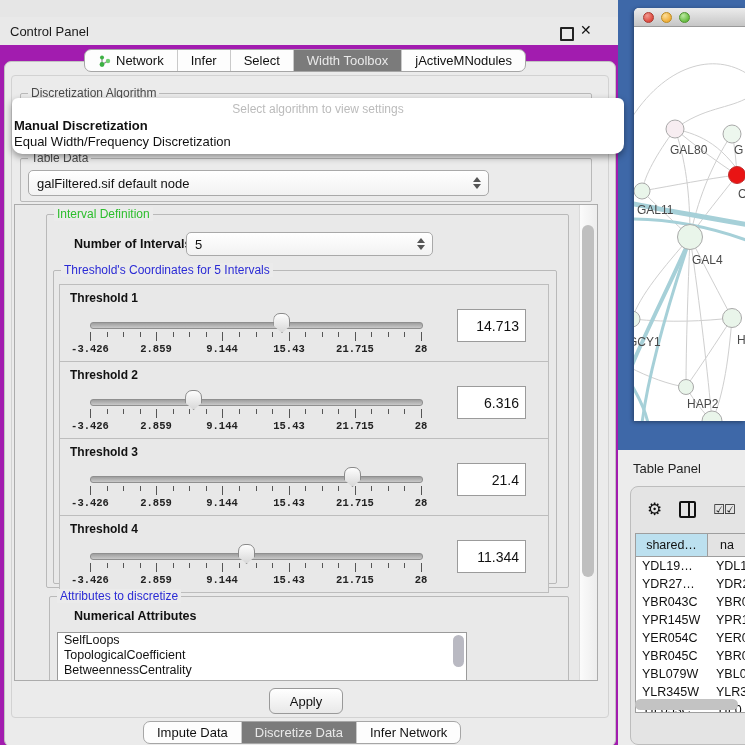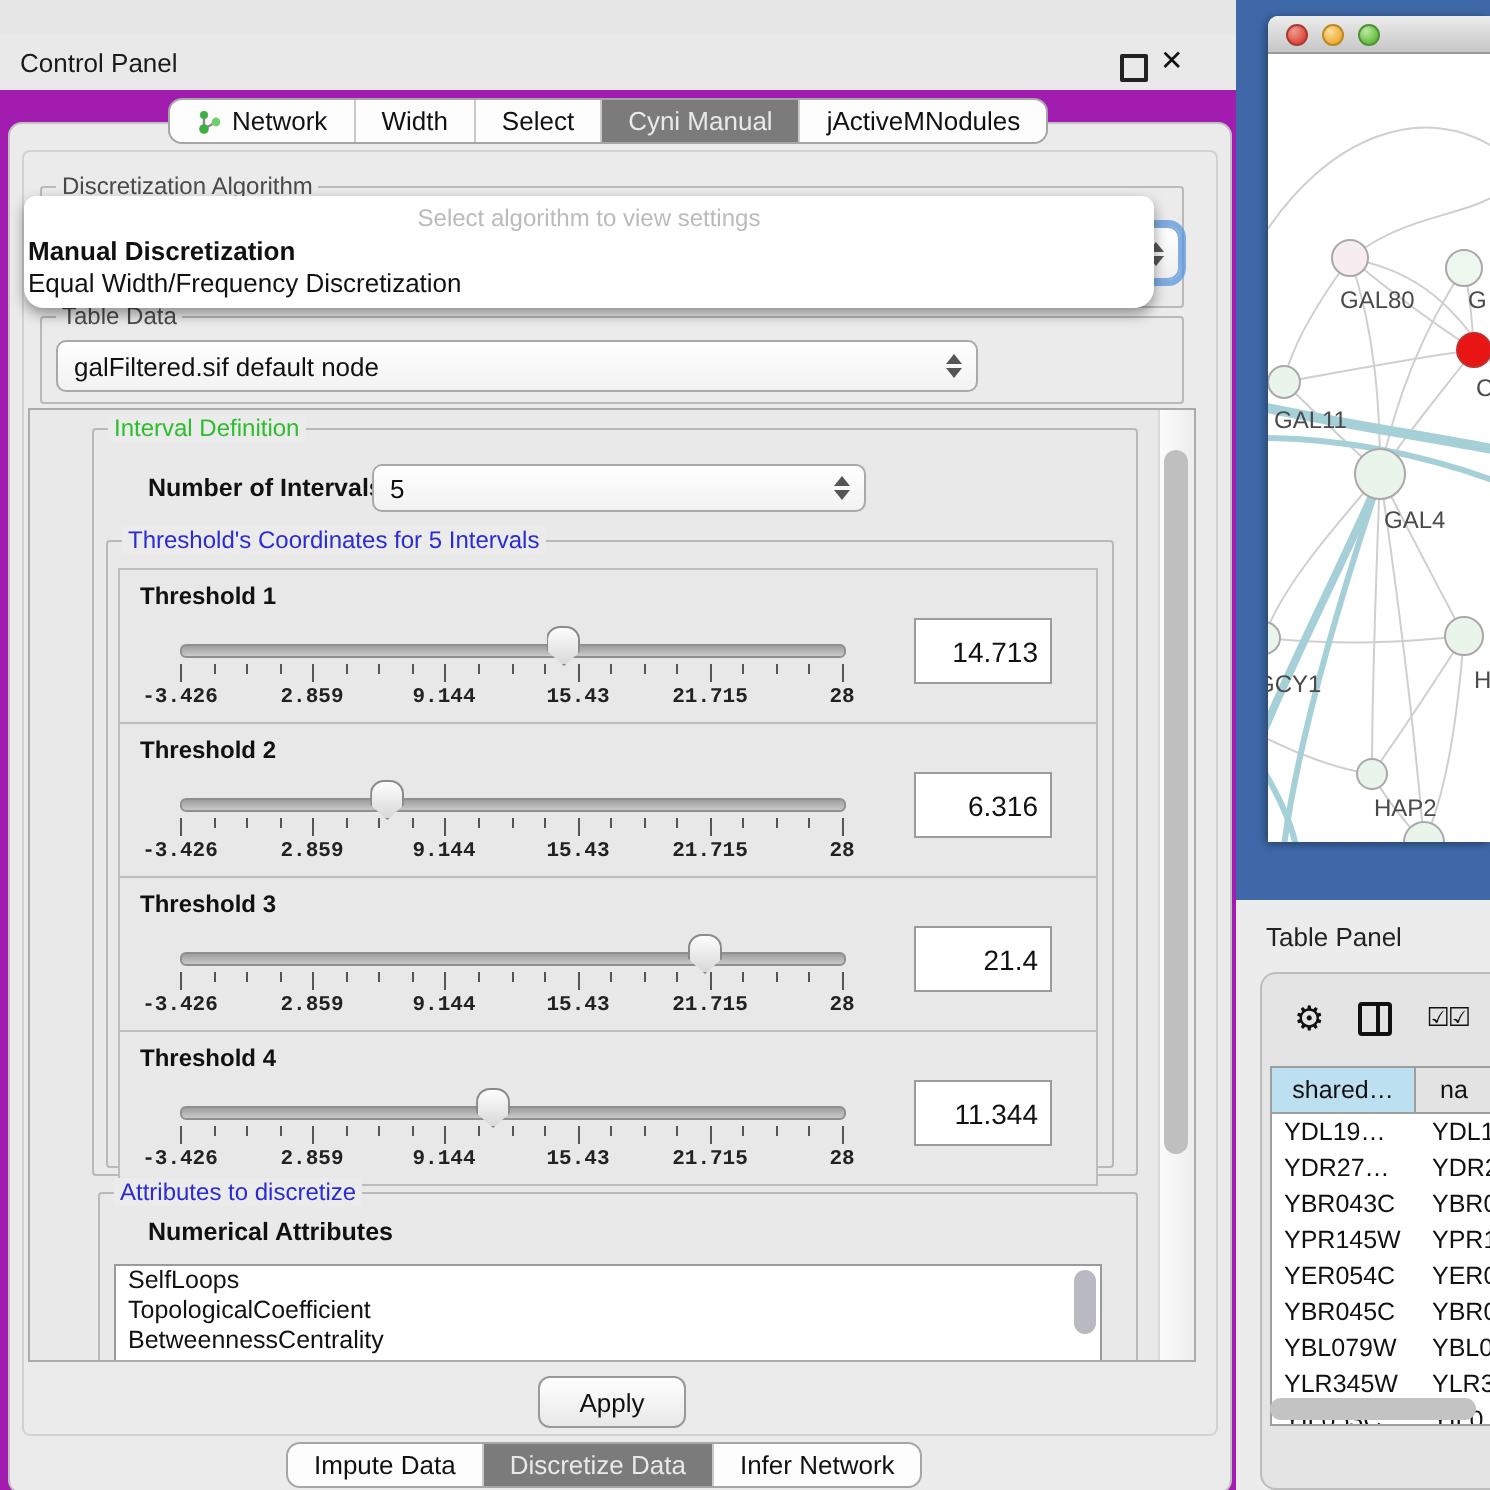--- a/index.html
+++ b/index.html
@@ -43,21 +43,21 @@
          box-sizing:border-box;display:flex;align-items:center;font-size:13px;color:#111;
          padding-left:8px;position:absolute;}
   .stepper{position:absolute;right:7px;top:50%;transform:translateY(-50%);display:flex;
            flex-direction:column;gap:2px;}
   .stepper i{display:block;width:0;height:0;border-left:4px solid transparent;
              border-right:4px solid transparent;}
   .stepper .up{border-bottom:5px solid #555;}
   .stepper .dn{border-top:5px solid #555;}
 
   
-  #algo-popup{left:12px;top:81px;width:565px;height:56px;background:#FFFFFF;
+  #algo-popup{left:12px;top:81px;width:612px;height:56px;background:#FFFFFF;
     border-radius:6px 6px 10px 10px;box-shadow:0 3px 7px rgba(0,0,0,.4);z-index:50;
     box-sizing:border-box;padding-top:3px;}
   #algo-popup .ph{text-align:center;color:#BBBBBB;font-size:12px;height:17px;line-height:17px;}
   #algo-popup .opt{font-size:13px;color:#111;height:16px;line-height:16px;padding-left:2px;}
   #algo-popup .opt.b{font-weight:bold;}
 
   
   #algo-combo-fragment{left:500px;top:96px;width:88px;height:25px;border-radius:6px;
      background:linear-gradient(#FFF,#EFEFEF);border:1px solid #7FAEE0;
      box-shadow:0 0 0 3px rgba(90,150,220,.75);z-index:10;}
@@ -84,21 +84,21 @@
   .ticks span{position:absolute;top:0;width:1px;height:5px;background:#555;}
   .ticks span.tall{height:9px;}
   .ticklabels{position:absolute;left:0;top:58px;width:100%;height:12px;font-family:Liberation Mono, monospace;}
   .ticklabels span{position:absolute;transform:translateX(-50%);font-size:10.5px;
      font-weight:600;color:#222;}
   .valbox{position:absolute;left:397px;top:24px;width:69px;height:33px;background:#FFF;
      border:1px solid #9B9B9B;box-sizing:border-box;font-size:14px;color:#111;
      display:flex;align-items:center;justify-content:flex-end;padding-right:6px;}
 
   
-  #attr-list{position:absolute;left:42px;top:427px;width:494px;height:50px;background:#FFF;
+  #attr-list{position:absolute;left:42px;top:427px;width:410px;height:50px;background:#FFF;
      border:1px solid #9A9A9A;box-sizing:border-box;overflow:hidden;}
   #attr-list .item{height:15px;line-height:15px;font-size:12.5px;color:#111;padding-left:6px;}
   #attr-scroll{position:absolute;right:2px;top:2px;width:11px;height:32px;background:#B9B9C2;
      border-radius:6px;}
 
   
   #apply-btn{left:269px;top:671px;width:72px;height:24px;background:linear-gradient(#FFFFFF,#E8E8E8);
      border:1px solid #999;border-radius:6px;font-size:13px;color:#111;display:flex;
      align-items:center;justify-content:center;}
 
@@ -163,27 +163,27 @@
       <svg class="net-icon" viewBox="0 0 13 14">
         <line x1="4" y1="3.5" x2="4" y2="10.5" stroke="#8a8a8a" stroke-width="1.2"></line>
         <line x1="4" y1="10.5" x2="10" y2="7" stroke="#8a8a8a" stroke-width="1.2"></line>
         <circle cx="4" cy="3.5" r="2" fill="#3CB043"></circle>
         <circle cx="4" cy="10.5" r="2.4" fill="#3CB043"></circle>
         <circle cx="10" cy="7" r="2.2" fill="#6FCF6F"></circle>
       </svg>
       <span>Network</span>
     </div>
     <div class="tab">
-      <span>Width</span>
+      <span>Infer</span>
     </div>
     <div class="tab">
       <span>Select</span>
     </div>
     <div class="tab sel">
-      <span>Cyni Manual</span>
+      <span>Width Toolbox</span>
     </div>
     <div class="tab">
       <span>jActiveMNodules</span>
     </div>
   </div>
 
   <div class="abs group" style="left:20px;top:76px;width:572px;height:61px;">
     <span class="gtitle dark">Discretization Algorithm</span>
   </div>
 

